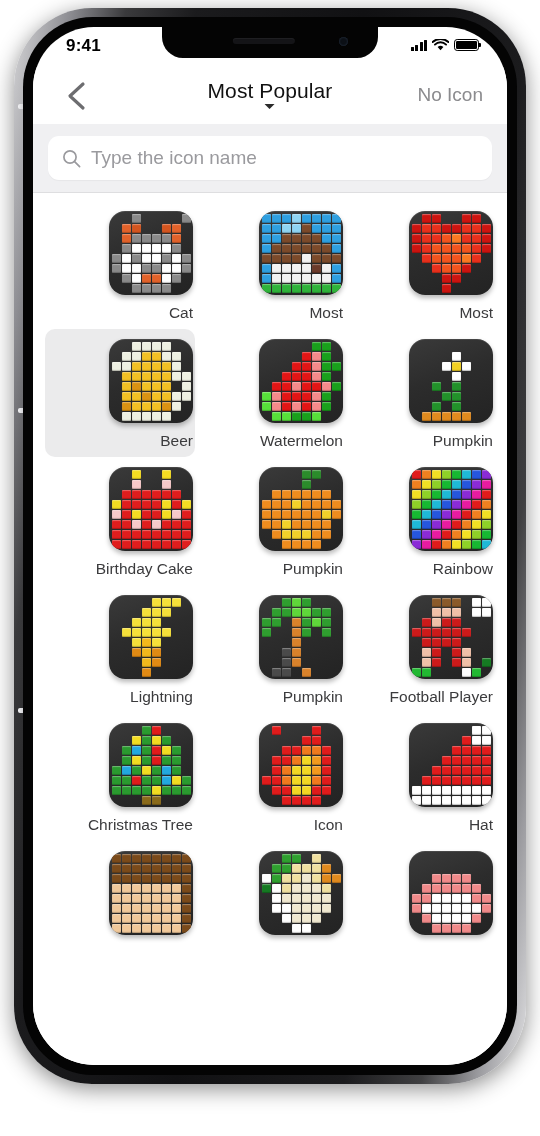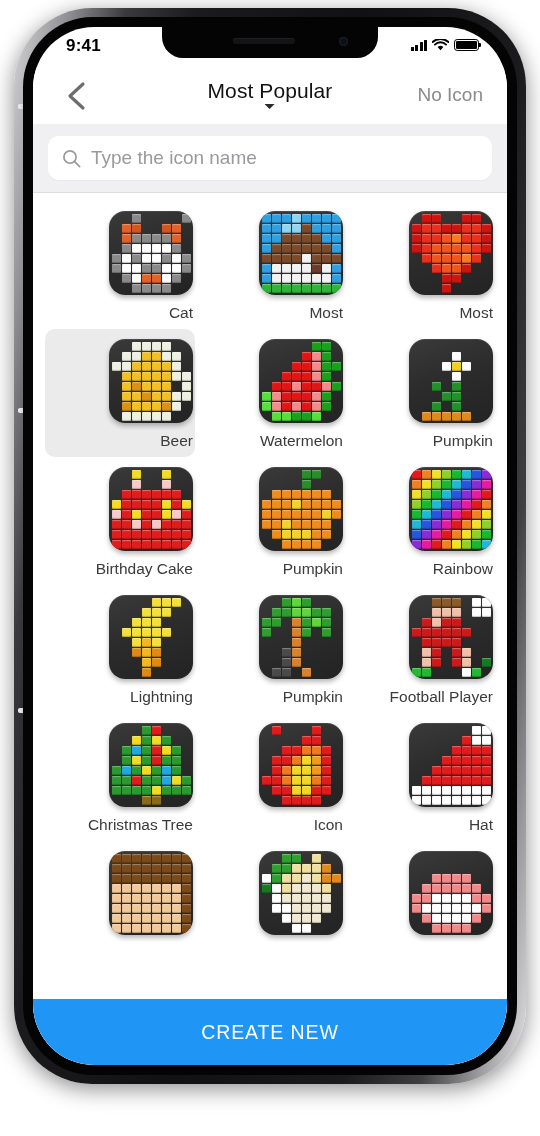--- a/index.html
+++ b/index.html
@@ -1531,19 +1531,16 @@
                   <span class="on" style="background: rgb(240, 138, 138);"></span>
                   <span></span>
                   <span></span>
                 </div>
               </div>
               <div class="cell-label"></div>
             </div>
           </div>
       </div>
 
-      <div id="create-new-button">
-        <span id="create-new-label">CREATE NEW</span>
-      </div>
 
     </div>
   </div>
 </div>
 
 </body></html>

